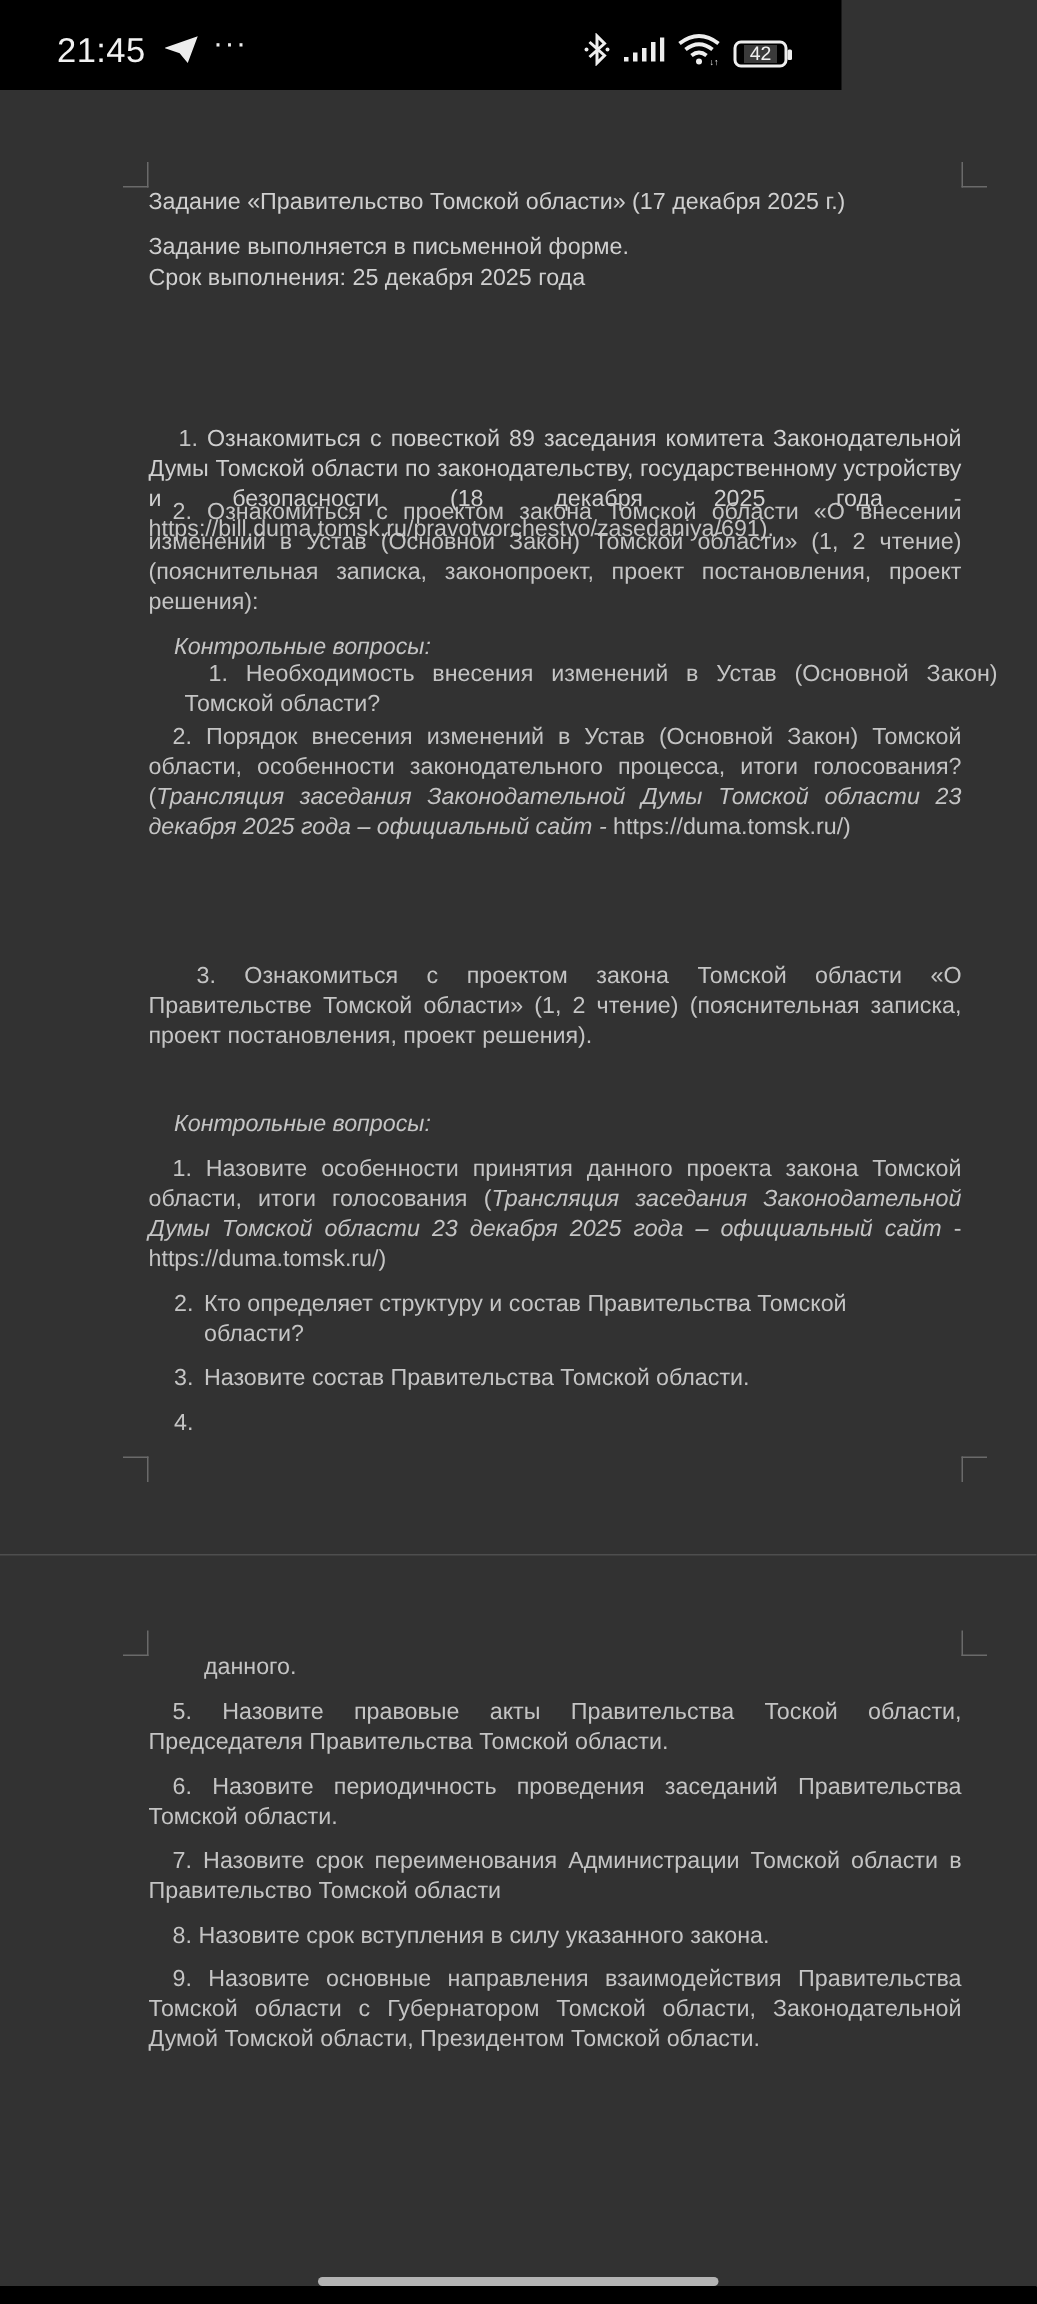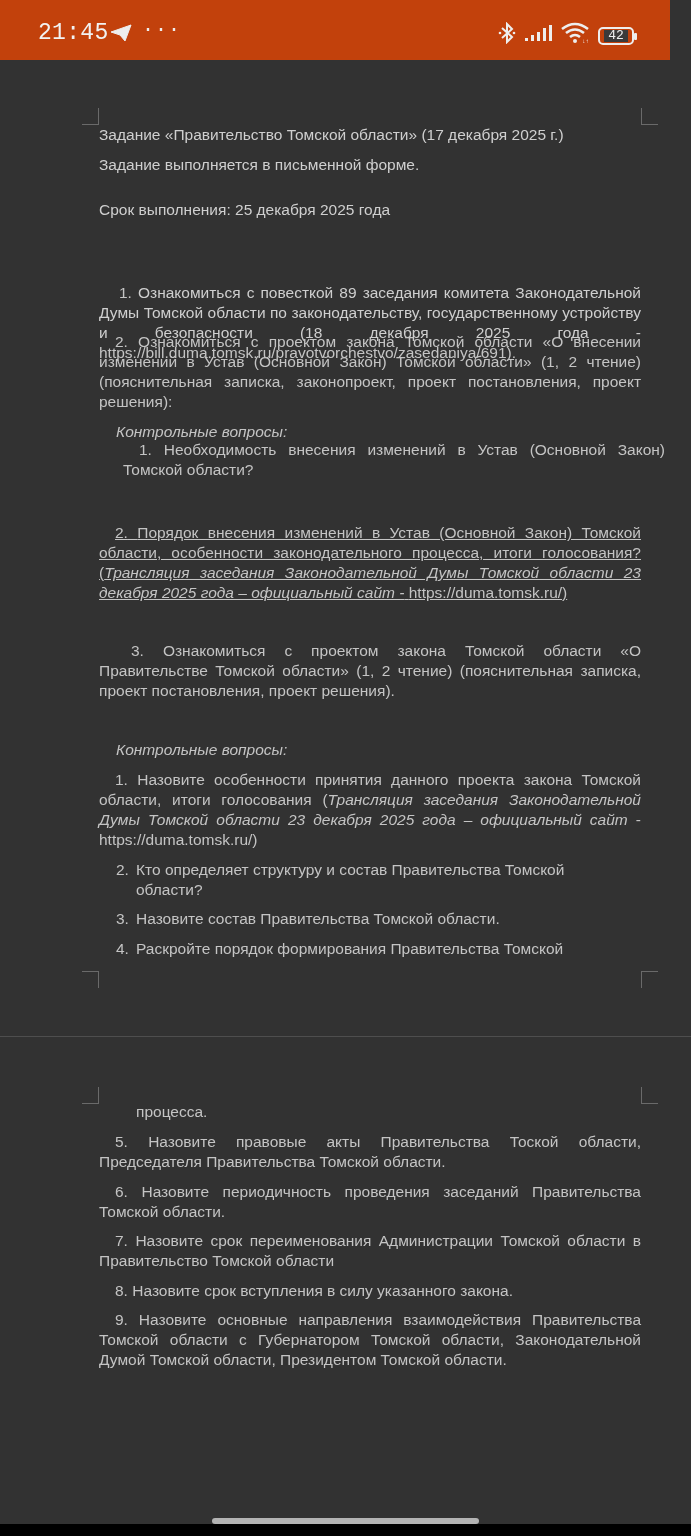--- a/index.html
+++ b/index.html
@@ -1,18 +1,18 @@
 <!DOCTYPE html>
 <html><head>
 <meta charset="utf-8">
 <style>
   html, body { margin:0; padding:0; }
   body { width:691px; height:1536px; background:#323232; position:relative; overflow:hidden;
          font-family:"Liberation Sans", "DejaVu Sans", sans-serif; color:#c9c9c9; }
-  .statusbar { position:absolute; left:0; top:0; width:670px; height:60px; background:#c2410c;font-family:Liberation Mono, monospace; }
+  .statusbar { position:absolute; left:0; top:0; width:561px; height:60px; background:#000000; }
   .sb-time { position:absolute; left:38px; top:20px; font-size:23px; color:#f2f2f2; letter-spacing:0.3px; }
   .sb-tg { position:absolute; left:110px; top:24px; }
   .sb-dots { position:absolute; left:142px; top:18px; font-size:20px; color:#eee; letter-spacing:1px; }
   .sb-right { position:absolute; right:36px; top:22px; display:flex; align-items:center; gap:8px; }
   .battery { width:36px; height:18px; border:2px solid #eee; border-radius:5px; box-sizing:border-box;
              display:flex; align-items:center; justify-content:center; position:relative; }
   .battery span { background:#3a3a3a; color:#eee; font-size:13px; padding:0 4px; line-height:12px; }
   .battery::after { content:""; position:absolute; right:-5px; top:4px; width:3px; height:7px; background:#eee; border-radius:1px; }
 
   .page-text { position:absolute; left:99px; width:542px; font-size:15.5px; line-height:20px; color:#c4c4c4; }
@@ -71,39 +71,39 @@
   </div>
 </div>
 
 <div class="corner c-tl" style="left:82px; top:108px;"></div>
 <div class="corner c-tr" style="left:641px; top:108px;"></div>
 <div class="corner c-bl" style="left:82px; top:971px;"></div>
 <div class="corner c-br" style="left:641px; top:971px;"></div>
 
 <div class="page-text bold" style="top:125px;">Задание «Правительство Томской области» (17 декабря 2025 г.)</div>
 <div class="page-text bold" style="top:155px;">Задание выполняется в письменной форме.</div>
-<div class="page-text bold" style="top:200px;">Срок выполнения: 25 декабря 2025 года</div>
+<div class="page-text bold" style="top:176px;">Срок выполнения: 25 декабря 2025 года</div>
 
 <div class="page-text justify" style="top:243px;margin-top:40px;">
   <span style="display:inline-block; width:20px;"></span><span>1.</span>
   <span class="bold">Ознакомиться с повесткой 89 заседания комитета Законодательной Думы Томской области по законодательству, государственному устройству и безопасности (18 декабря 2025 года</span>
   <span>- https://bill.duma.tomsk.ru/pravotvorchestvo/zasedaniya/691).</span>
 </div>
 
 <div class="page-text justify" style="top:332px;">
   <span style="display:inline-block; width:16px;"></span><span>2.</span>
   <span>Ознакомиться с проектом закона Томской области «О внесении изменений в Устав (Основной Закон) Томской области» (1, 2 чтение) (пояснительная записка, законопроект, проект постановления, проект решения):</span>
 </div>
 <div class="page-text it" style="top:422px; left:116px;">Контрольные вопросы:</div>
 
 <div class="page-text justify" style="top:440px;margin-left:24px;">
   <span style="display:inline-block; width:16px;"></span><span>1.</span>
   <span>Необходимость внесения изменений в Устав (Основной Закон) Томской области?</span>
 </div>
-<div class="page-text justify" style="top:523px;text-decoration:underline;">
+<div class="page-text justify" style="top:482px;">
   <span style="display:inline-block; width:16px;"></span><span>2.</span>
   <span>Порядок внесения изменений в Устав (Основной Закон) Томской области, особенности законодательного процесса, итоги голосования?</span>
   (<span class="it">Трансляция заседания Законодательной Думы Томской области 23 декабря 2025 года – официальный сайт -</span>
   <span>https://duma.tomsk.ru/)</span>
 </div>
 
 <div class="page-text justify" style="top:641px;">
   <span style="display:inline-block; width:32px;"></span><span>3.</span>
   <span>Ознакомиться с проектом закона Томской области «О Правительстве Томской области» (1, 2 чтение) (пояснительная записка, проект постановления, проект решения).</span>
 </div>
@@ -124,30 +124,29 @@
 </div>
 <div class="page-text" style="top:909px; left:116px; width:510px;">
   <div style="display:flex;">
       <span style="width:20px; flex:none;">3.</span>
       <span>Назовите состав Правительства Томской области.</span>
     </div>
 </div>
 <div class="page-text" style="top:939px; left:116px; width:510px;">
   <div style="display:flex;">
       <span style="width:20px; flex:none;">4.</span>
-      <span>Раскройте порядок формирования Правительства Томской</span>
     </div>
 </div>
 
 <div class="page-break"></div>
 
 <div class="corner c-tl" style="left:82px; top:1087px;"></div>
 <div class="corner c-tr" style="left:641px; top:1087px;"></div>
 
-<div class="page-text" style="top:1102px; left:136px;">процесса.</div>
+<div class="page-text" style="top:1102px; left:136px;">данного.</div>
 
 <div class="page-text justify" style="top:1132px;">
   <span style="display:inline-block; width:16px;"></span><span>5.</span>
   <span>Назовите правовые акты Правительства Тоской области, Председателя Правительства Томской области.</span>
 </div>
 <div class="page-text justify" style="top:1182px;">
   <span style="display:inline-block; width:16px;"></span><span>6.</span>
   <span>Назовите периодичность проведения заседаний Правительства Томской области.</span>
 </div>
 <div class="page-text justify" style="top:1231px;">

